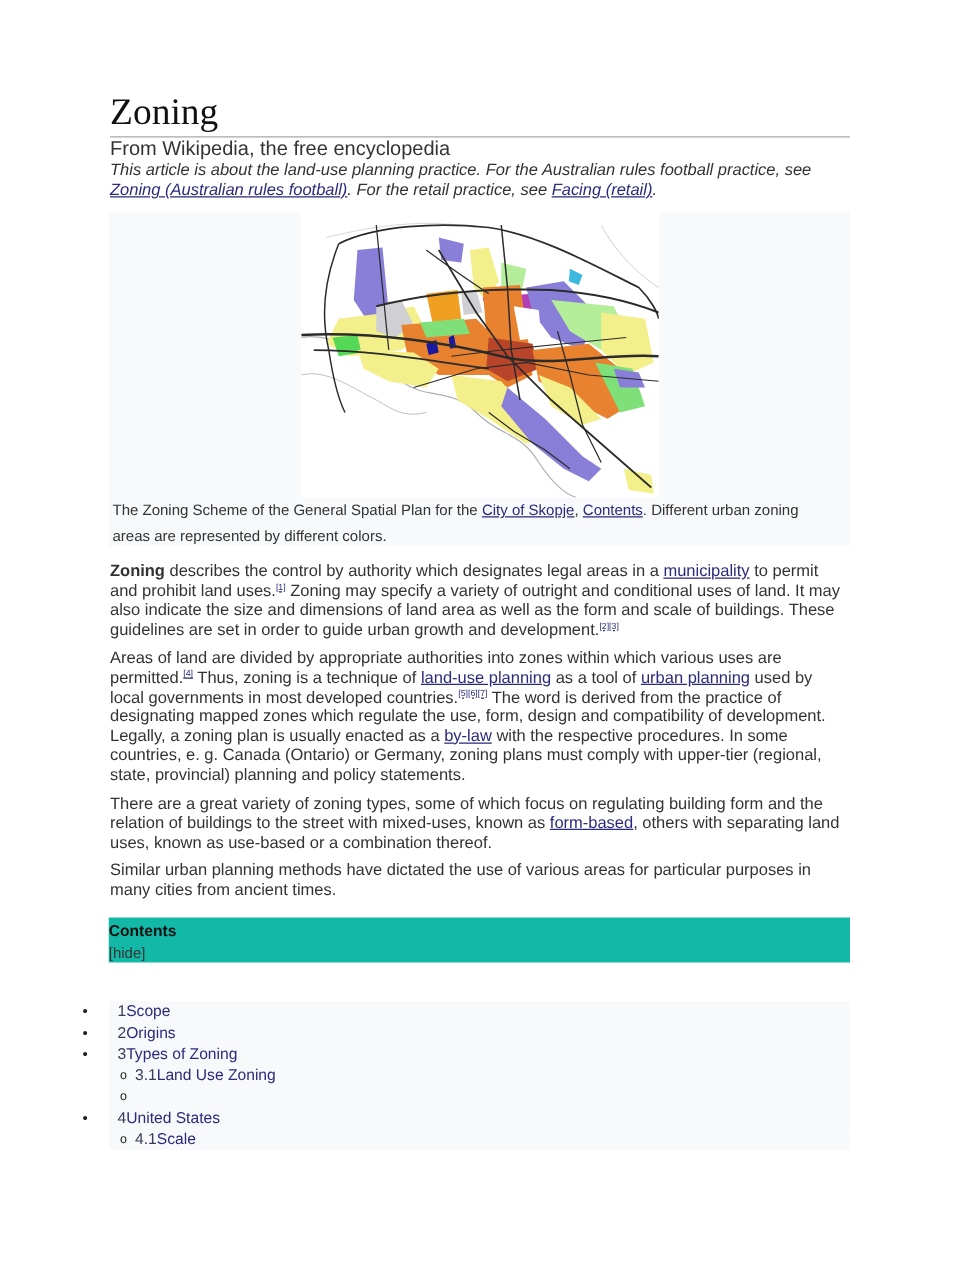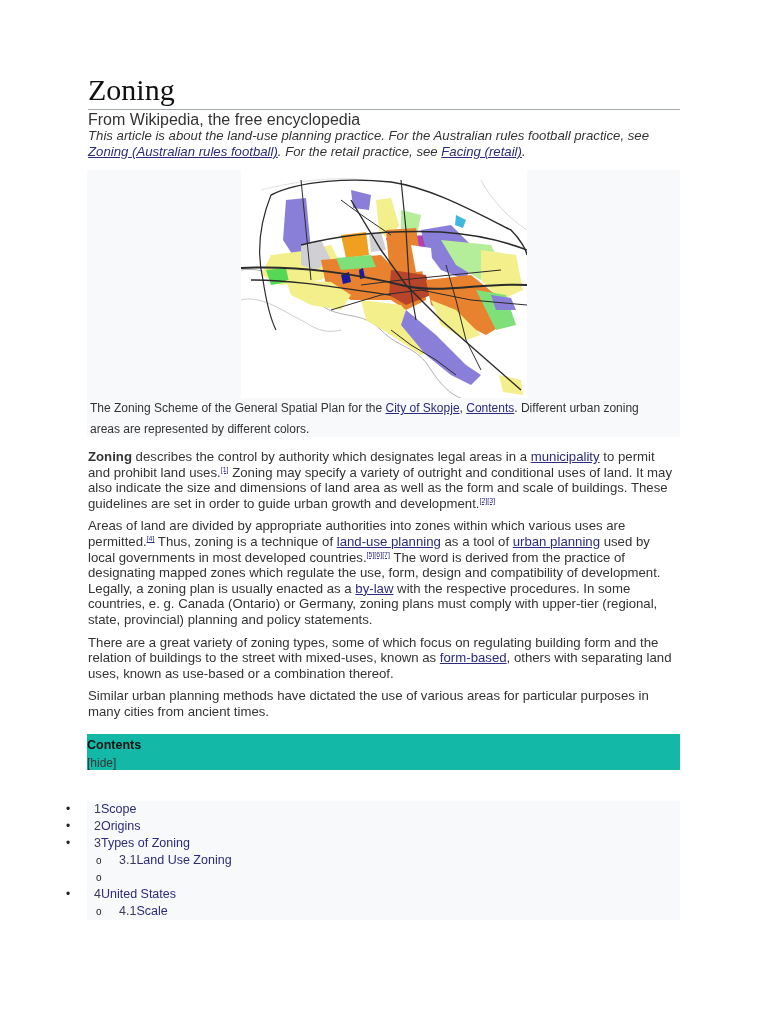--- a/index.html
+++ b/index.html
@@ -147,21 +147,21 @@
       left: 96px;
       font-size: 10px;
     }
     .toc-row .entry {
       position: absolute;
       left: 94px;
       top: 0;
       white-space: nowrap;
     }
     .toc-row .entry.sub {
-      left: 119px;
+      left: 108px;
     }
     .toc-num {
       color: #3a3a5a;
     }
     .toc-text {
       color: #2b2a7c;
       cursor: pointer;
     }
   </style>
 </head>

